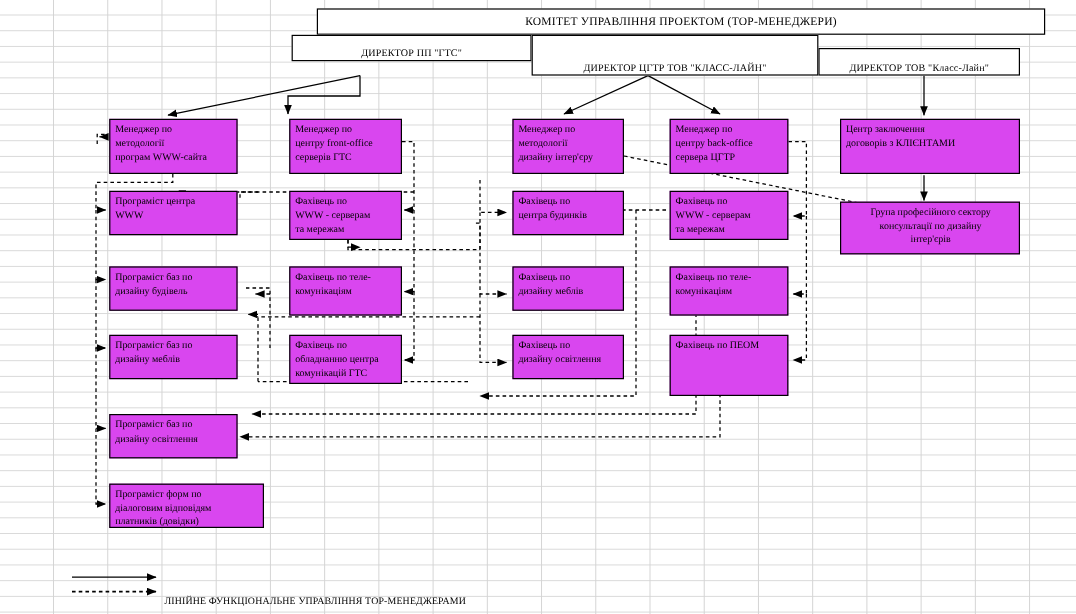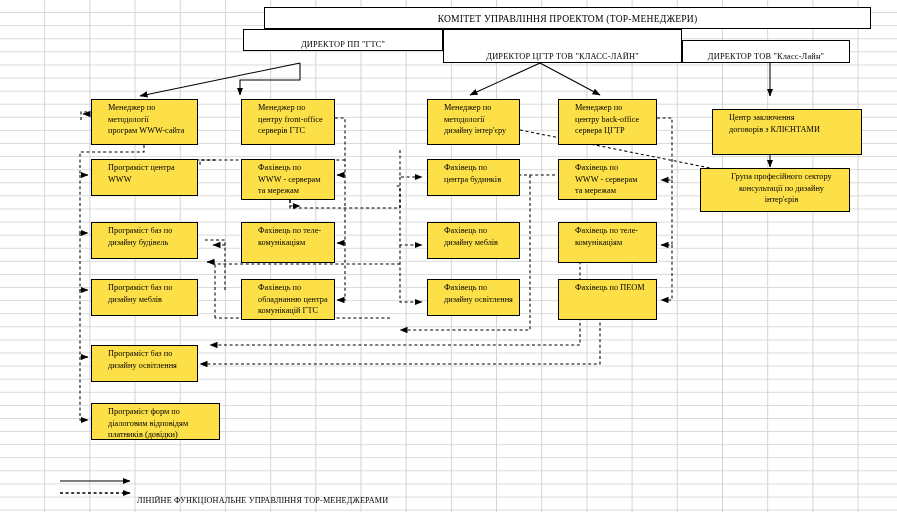--- a/index.html
+++ b/index.html
@@ -6,22 +6,22 @@
   #root{position:relative;width:897px;height:512px;overflow:hidden;
         background:#ffffff;
         font-family:"Liberation Serif","DejaVu Serif",serif;}
   
   #grid{position:absolute;left:0;top:0;width:897px;height:512px;
         background-image:
           linear-gradient(to right,#d4d4d4 1px,transparent 1px),
           linear-gradient(to bottom,#d9d9d9 1px,transparent 1px);
         background-size:45.2px 13.1px;background-position:-1px -1px;}
   #svg{position:absolute;left:0;top:0;}
-  .bx{position:absolute;border:1.4px solid #000;background:#fde047;
-      box-sizing:border-box;padding:2px 3px 0 16px;
+  .bx{position:absolute;border:1.4px solid #000;background:#d946ef;
+      box-sizing:border-box;padding:2px 3px 0 4px;
       font-size:8.3px;line-height:11.6px;color:#000;overflow:hidden;}
   .dirbx{position:absolute;border:1.4px solid #000;background:#fff;
          box-sizing:border-box;font-size:8.4px;color:#000;
          display:flex;align-items:flex-end;justify-content:center;
          padding-bottom:1px;letter-spacing:.15px;}
   .titlebx{position:absolute;border:1.6px solid #000;background:#fff;
            box-sizing:border-box;display:flex;align-items:center;
            justify-content:center;font-size:9.6px;letter-spacing:.2px;}
   .lg{position:absolute;font-size:8.2px;letter-spacing:.15px;color:#000;
       white-space:nowrap;}
@@ -183,25 +183,25 @@
   </div>
   <div class="bx" style="left:558px;top:159px;width:99px;height:41px;">
     <div class="ln">Фахівець по</div>
     <div class="ln">WWW - серверам</div>
     <div class="ln">та мережам</div>
   </div>
   <div class="bx" style="left:558px;top:222px;width:99px;height:41px;">
     <div class="ln">Фахівець по теле-</div>
     <div class="ln">комунікаціям</div>
   </div>
-  <div class="bx" style="left:558px;top:279px;width:99px;height:41px;">
+  <div class="bx" style="left:558px;top:279px;width:99px;height:51px;">
     <div class="ln">Фахівець по ПЕОМ</div>
   </div>
 
-  <div class="bx" style="left:700px;top:109px;width:150px;height:46px;margin-left:12px;">
+  <div class="bx" style="left:700px;top:99px;width:150px;height:46px;">
     <div class="ln">Центр заключення</div>
     <div class="ln">договорів з КЛІЄНТАМИ</div>
   </div>
   <div class="bx" style="left:700px;top:168px;width:150px;height:44px;text-align:center;">
     <div class="ln">Група професійного сектору</div>
     <div class="ln">консультації по дизайну</div>
     <div class="ln">інтер'єрів</div>
   </div>
 
   <div class="lg" style="left:137px;top:496px;">ЛІНІЙНЕ ФУНКЦІОНАЛЬНЕ УПРАВЛІННЯ ТОР-МЕНЕДЖЕРАМИ</div>

